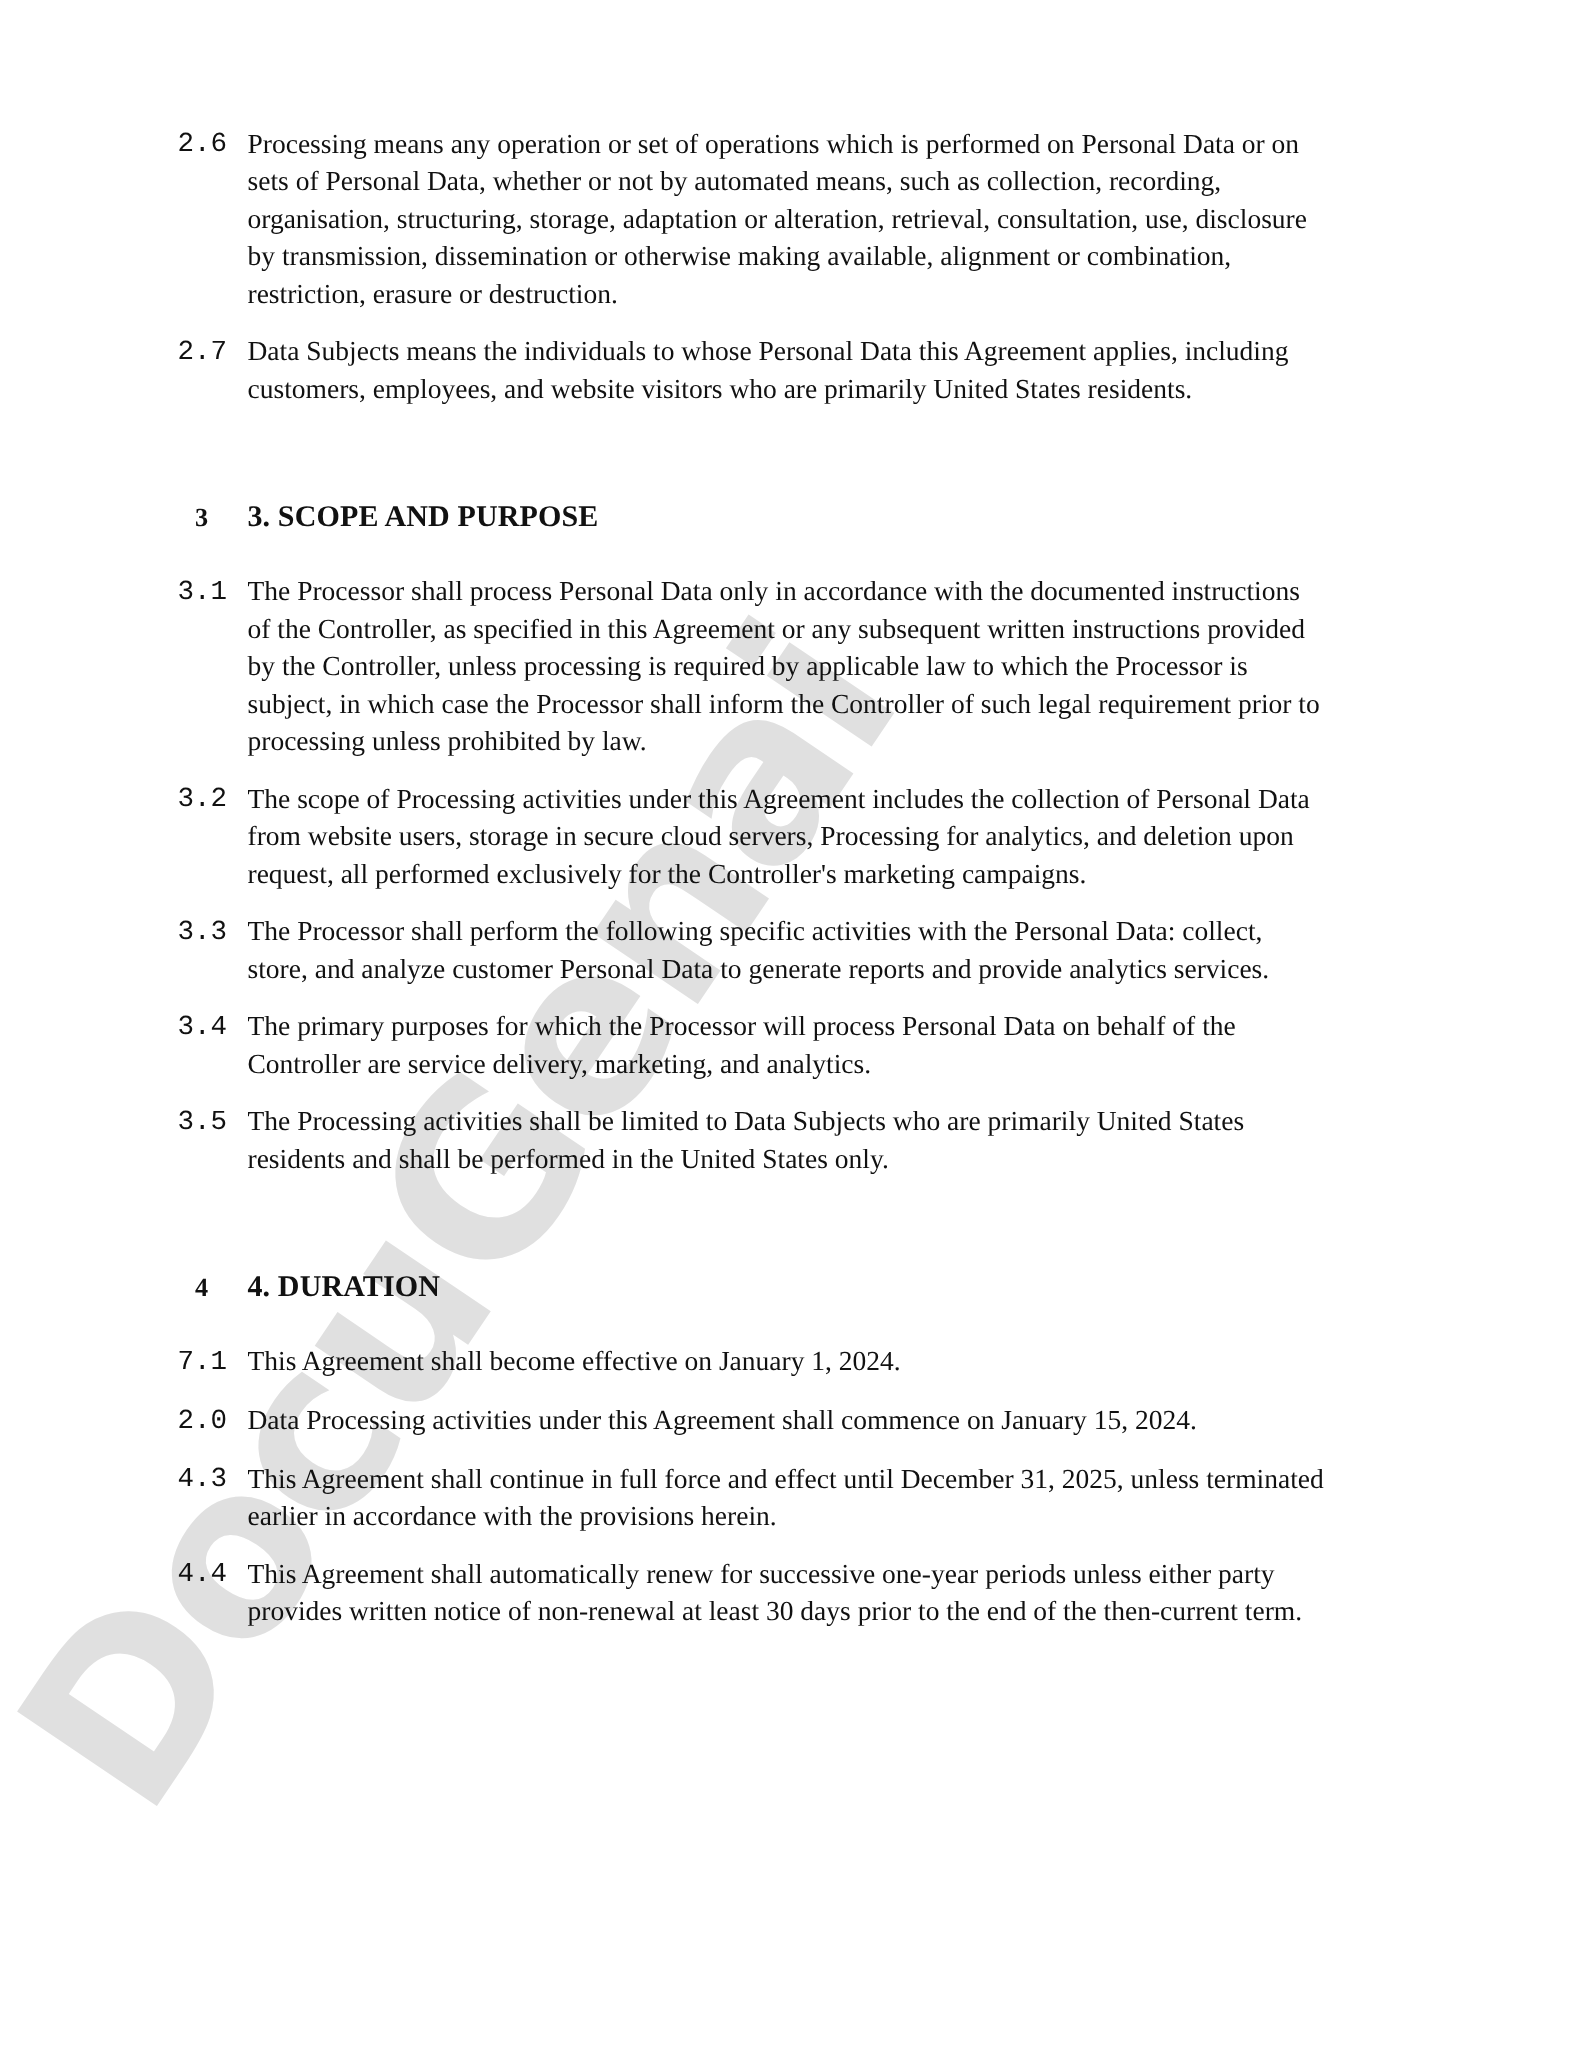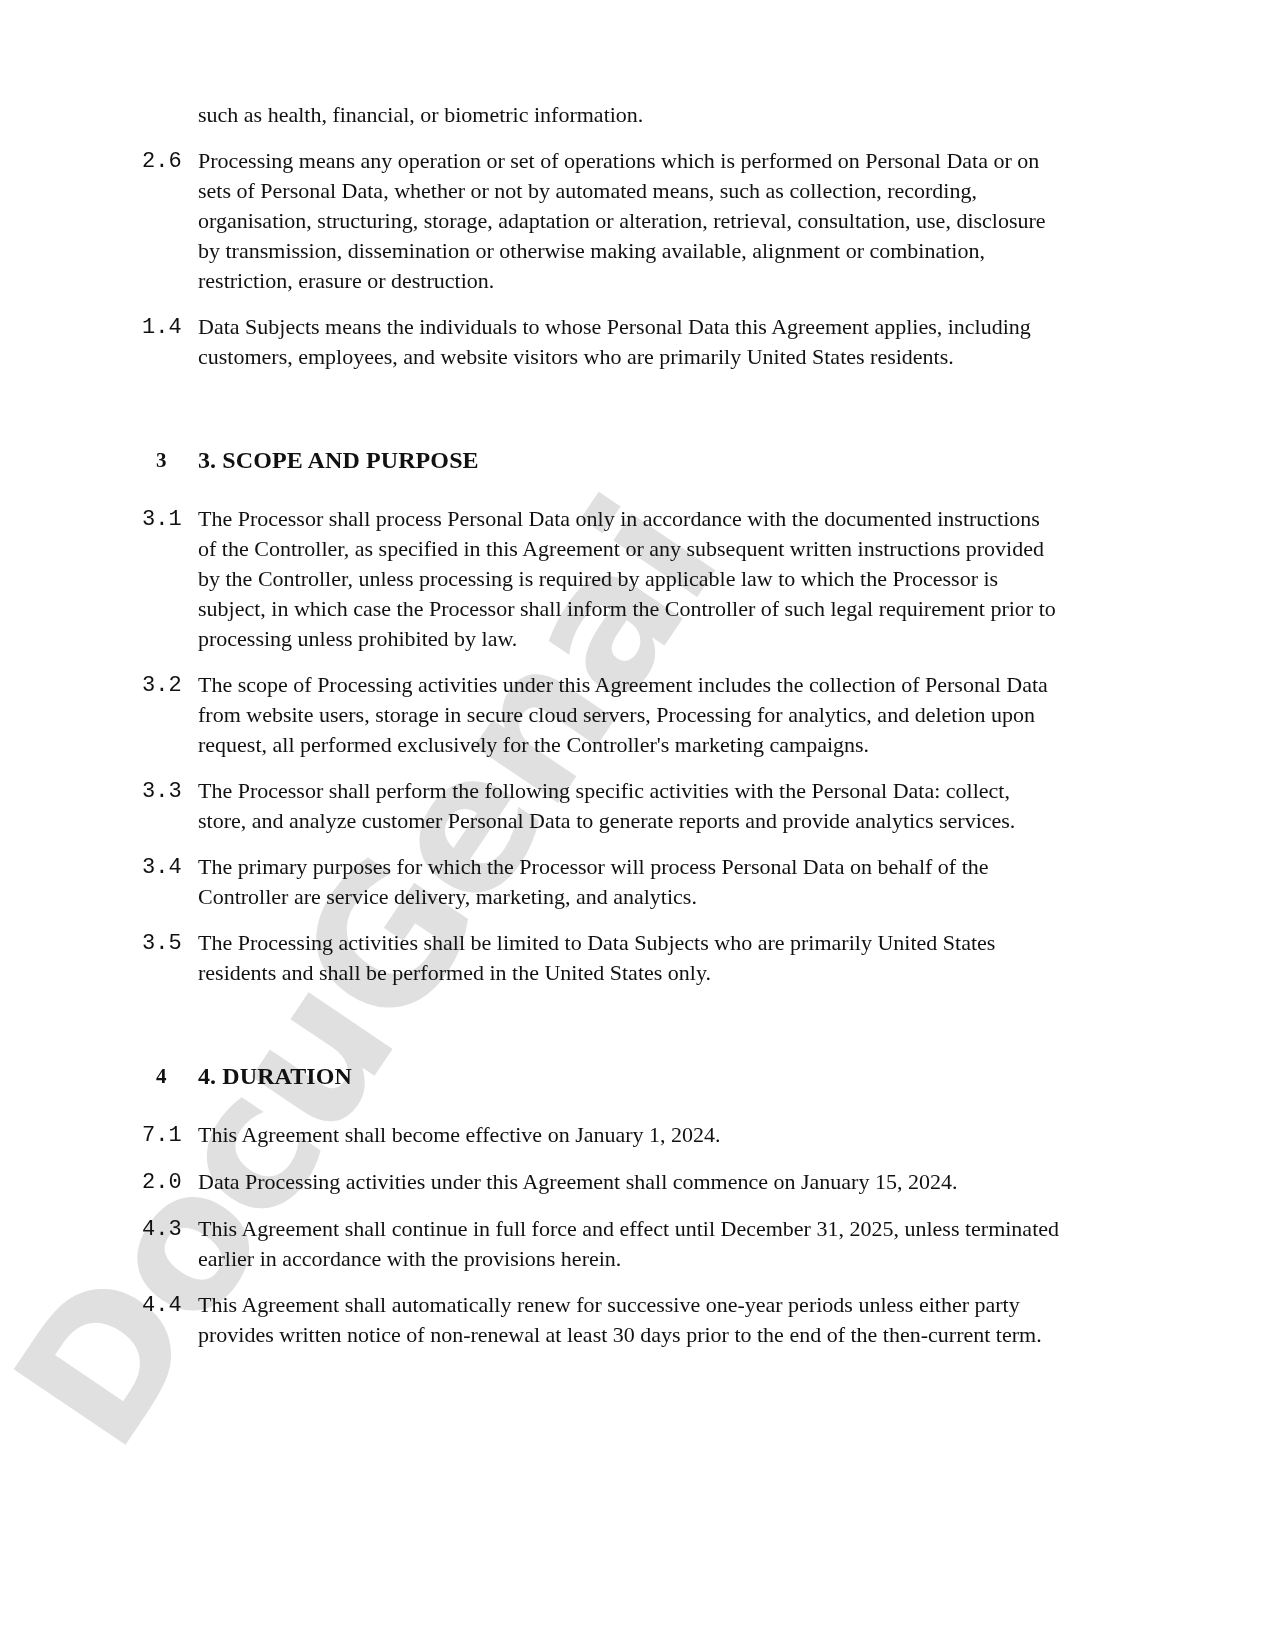--- a/index.html
+++ b/index.html
@@ -109,30 +109,26 @@
 </head>
 <body>
 
 <div class="page" style="color: rgb(17, 17, 17);">
 
   <div class="watermark">
     <div class="watermark-text" style="color: rgb(224, 224, 224);">DocuGenai</div>
   </div>
 
   <div class="content">
-      <div class="cont">
-        <div class="clause-num"></div>
-        <div class="clause-body">such as health, financial, or biometric information.</div>
-      </div>
       <div class="clause">
         <div class="clause-num">2.6</div>
         <div class="clause-body"><b>Processing</b> means any operation or set of operations which is performed on <b>Personal Data</b> or on sets of <b>Personal Data</b>, whether or not by automated means, such as collection, recording, organisation, structuring, storage, adaptation or alteration, retrieval, consultation, use, disclosure by transmission, dissemination or otherwise making available, alignment or combination, restriction, erasure or destruction.</div>
       </div>
       <div class="clause">
-        <div class="clause-num">1.4</div>
+        <div class="clause-num">2.7</div>
         <div class="clause-body"><b>Data Subjects</b> means the individuals to whose <b>Personal Data</b> this <b>Agreement</b> applies, including customers, employees, and website visitors who are primarily United States residents.</div>
       </div>
       <div class="heading">
         <div class="heading-num">3</div>
         <div class="heading-text">3. SCOPE AND PURPOSE</div>
       </div>
       <div class="clause">
         <div class="clause-num">3.1</div>
         <div class="clause-body">The <b>Processor</b> shall process <b>Personal Data</b> only in accordance with the documented instructions of the <b>Controller</b>, as specified in this <b>Agreement</b> or any subsequent written instructions provided by the <b>Controller</b>, unless processing is required by applicable law to which the <b>Processor</b> is subject, in which case the <b>Processor</b> shall inform the <b>Controller</b> of such legal requirement prior to processing unless prohibited by law.</div>
       </div>

